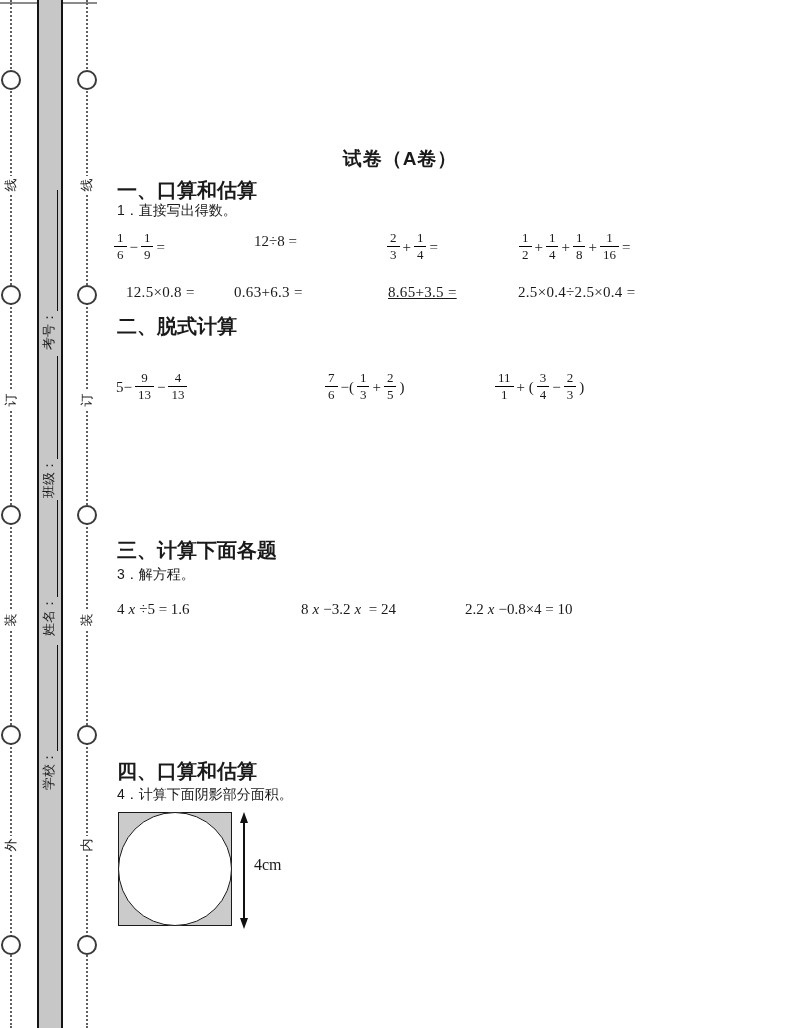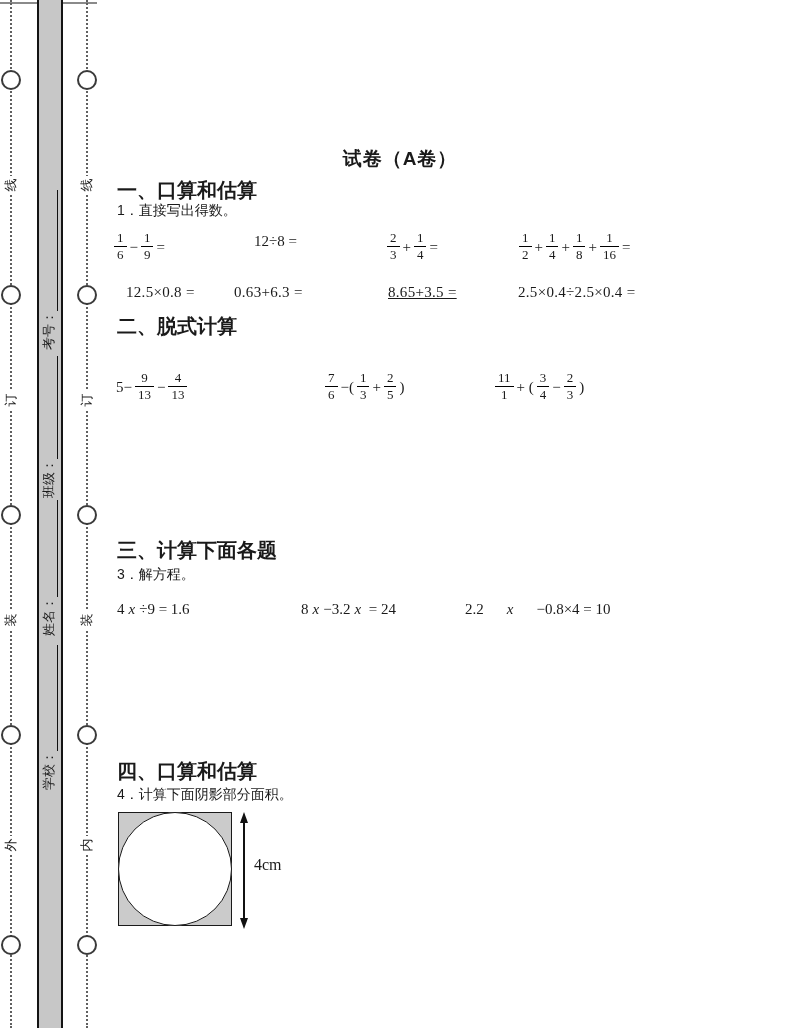--- a/index.html
+++ b/index.html
@@ -115,16 +115,16 @@
     <div class="math-cell" style="left: 251px; top: 218px; height: 46px; font-family: Liberation Serif, serif;"><span class="op">12÷8 =</span></div>
     <div class="math-cell" style="left: 387px; top: 224px; height: 46px;"><span class="frac"><span class="num">2</span><span class="den">3</span></span><span class="op">+</span><span class="frac"><span class="num">1</span><span class="den">4</span></span><span class="op">=</span></div>
     <div class="math-cell" style="left: 519px; top: 224px; height: 46px;"><span class="frac"><span class="num">1</span><span class="den">2</span></span><span class="op">+</span><span class="frac"><span class="num">1</span><span class="den">4</span></span><span class="op">+</span><span class="frac"><span class="num">1</span><span class="den">8</span></span><span class="op">+</span><span class="frac"><span class="num">1</span><span class="den">16</span></span><span class="op">=</span></div>
     <div class="math-cell" style="left: 126px; top: 281px; height: 22px;"><span class="plain">12.5×0.8 =</span></div>
     <div class="math-cell" style="left: 234px; top: 281px; height: 22px;"><span class="plain">0.63+6.3 =</span></div>
     <div class="math-cell" style="left: 388px; top: 281px; height: 22px; text-decoration: underline;"><span class="plain">8.65+3.5 =</span></div>
     <div class="math-cell" style="left: 518px; top: 281px; height: 22px;"><span class="plain">2.5×0.4÷2.5×0.4 =</span></div>
     <div class="math-cell" style="left: 113px; top: 364px; height: 46px;"><span class="op">5−</span><span class="frac"><span class="num">9</span><span class="den">13</span></span><span class="op">−</span><span class="frac"><span class="num">4</span><span class="den">13</span></span></div>
     <div class="math-cell" style="left: 325px; top: 364px; height: 46px;"><span class="frac"><span class="num">7</span><span class="den">6</span></span><span class="op">−(</span><span class="frac"><span class="num">1</span><span class="den">3</span></span><span class="op">+</span><span class="frac"><span class="num">2</span><span class="den">5</span></span><span class="op">)</span></div>
     <div class="math-cell" style="left: 495px; top: 364px; height: 46px;"><span class="frac"><span class="num">11</span><span class="den">1</span></span><span class="op">+ (</span><span class="frac"><span class="num">3</span><span class="den">4</span></span><span class="op">−</span><span class="frac"><span class="num">2</span><span class="den">3</span></span><span class="op">)</span></div>
-    <div class="math-cell" style="left: 114px; top: 597px; height: 24px;"><span class="op">4</span><span class="var">x</span><span class="op">÷9 = 1.6</span></div>
+    <div class="math-cell" style="left: 114px; top: 597px; height: 24px;"><span class="op">4</span><span class="var">x</span><span class="op">÷5 = 1.6</span></div>
     <div class="math-cell" style="left: 298px; top: 597px; height: 24px;"><span class="op">8</span><span class="var">x</span><span class="op">−3.2</span><span class="var">x</span><span class="op"> = 24</span></div>
-    <div class="math-cell" style="left: 462px; top: 597px; height: 24px; gap: 19px;"><span class="op">2.2</span><span class="var">x</span><span class="op">−0.8×4 = 10</span></div>
+    <div class="math-cell" style="left: 462px; top: 597px; height: 24px;"><span class="op">2.2</span><span class="var">x</span><span class="op">−0.8×4 = 10</span></div>
   </div>
 
 </body></html>

